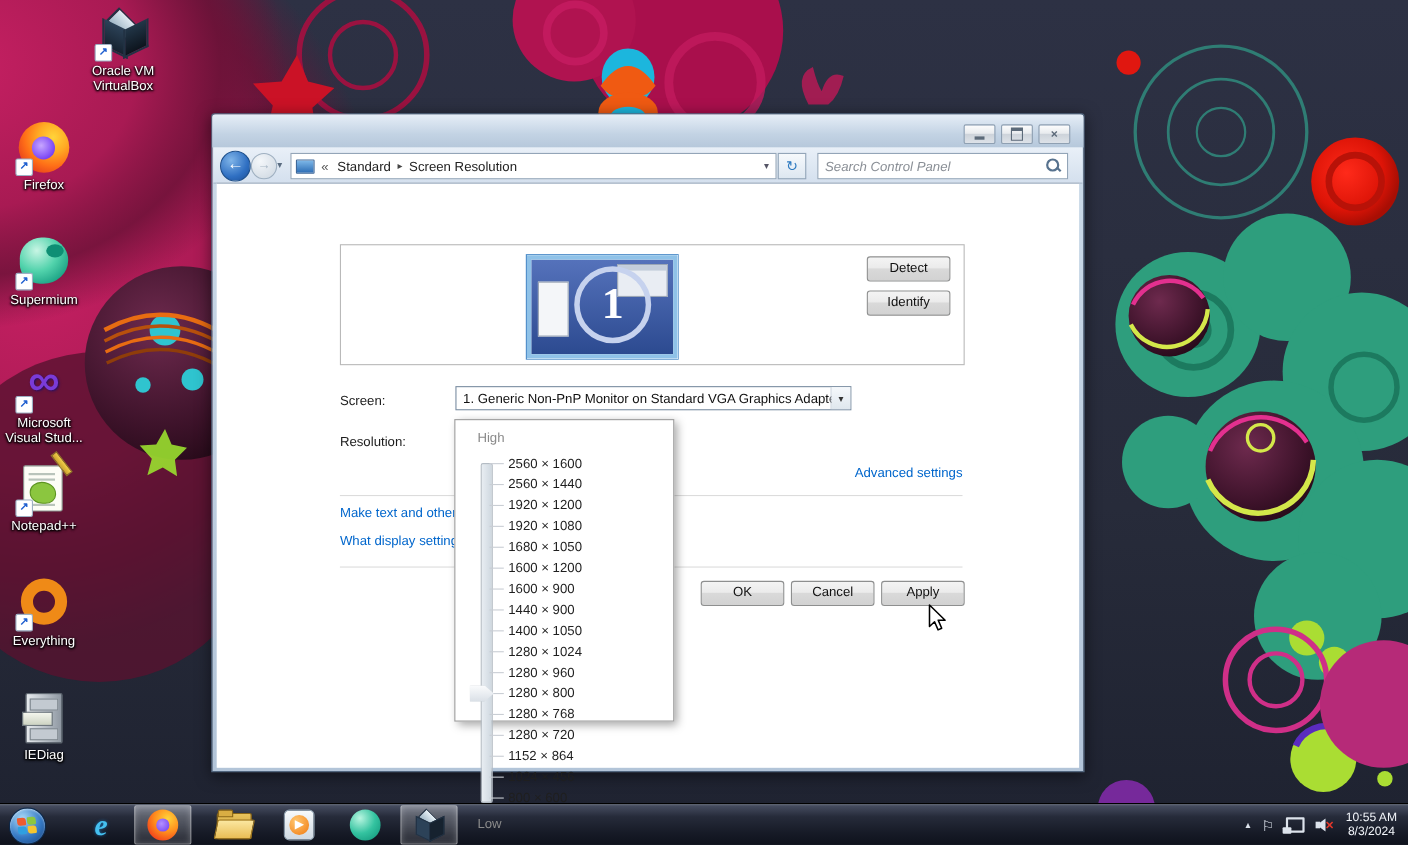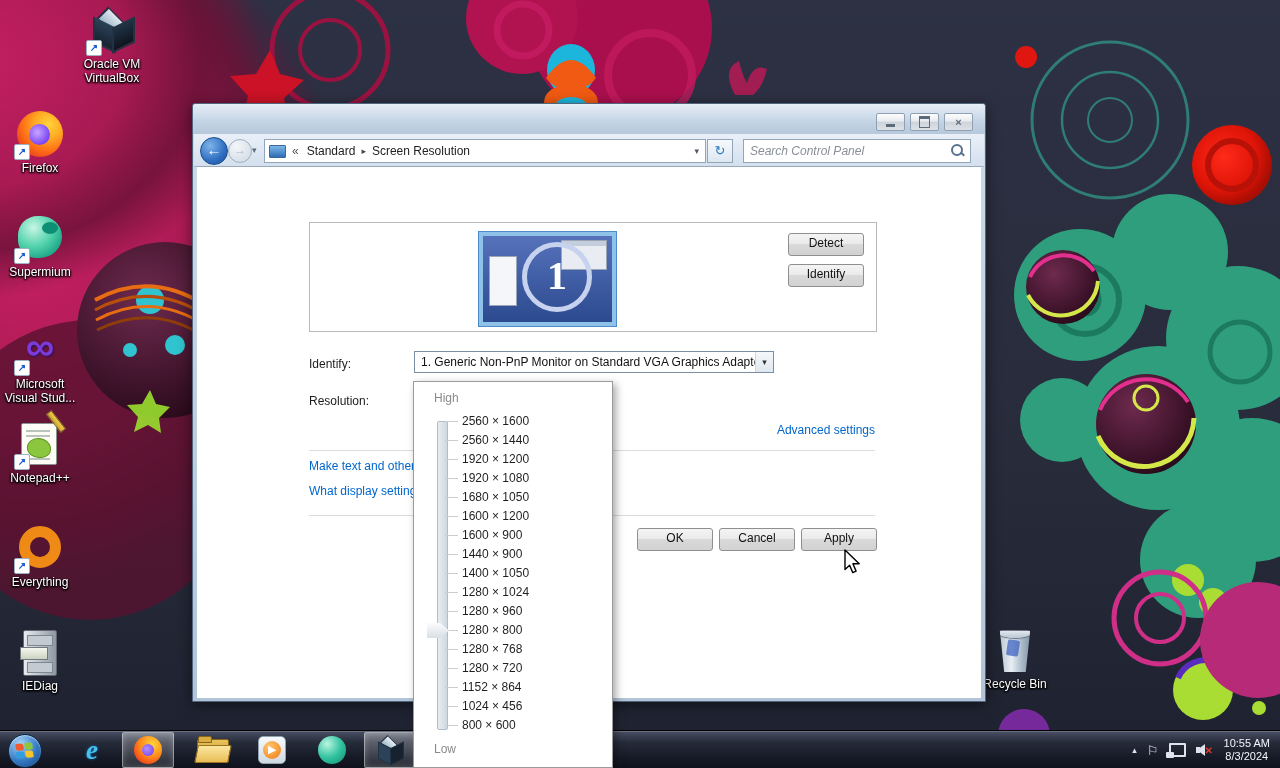--- a/index.html
+++ b/index.html
@@ -110,21 +110,21 @@
     border:1px solid #8e8f8f;border-radius:3px;font-size:12px;color:#111;text-align:center;line-height:19px;cursor:default;}
   .lbl{position:absolute;font-size:12px;color:#1c1c1c;}
   .select{position:absolute;left:217px;top:184px;width:360px;height:22px;background:#fff;border:1px solid #7b8ea2;
     font-size:12px;color:#111;line-height:20px;padding-left:6px;box-sizing:border-box;}
   .select .arrow{position:absolute;right:0;top:0;width:17px;height:100%;border-left:1px solid #cdd6df;
     background:linear-gradient(#f5f8fb,#dfe7ee);text-align:center;font-size:9px;color:#333;line-height:20px;}
   .linkblue{position:absolute;font-size:12px;color:#0066cc;cursor:pointer;white-space:nowrap;}
   .hrline{position:absolute;left:112px;width:566px;height:1px;background:#dcdcdc;}
 
   
-  #respopup{position:absolute;left:413px;top:381px;width:200px;height:387px;background:#fff;z-index:4;
+  #respopup{position:absolute;left:413px;top:381px;width:200px;height:275px;background:#fff;z-index:4;
     border:1px solid #9b9b9b;box-shadow:3px 3px 8px rgba(0,0,0,.35);box-sizing:border-box;}
   .hl-label{position:absolute;left:20px;font-size:12px;color:#8a8a8a;}
   .track{position:absolute;left:23px;top:39px;width:9px;height:307px;border:1px solid #b4bcc4;
     background:linear-gradient(90deg,#e8edf2,#cfd8e0);border-radius:2px;}
   .res-rows{position:absolute;left:0;top:30px;width:198px;}
   .res-row{position:relative;height:19px;font-size:12px;color:#1f1f1f;line-height:19px;}
   .res-row .tick{position:absolute;left:31px;top:9px;width:13px;height:1px;background:#c9ced4;}
   .res-row .res-label{position:absolute;left:48px;}
   .thumb{position:absolute;left:13px;top:241px;width:22px;height:15px;
     background:linear-gradient(#fbfcfd,#d9dfe6);clip-path:polygon(0 0,60% 0,100% 50%,60% 100%,0 100%);
@@ -330,26 +330,20 @@
   <div class="dicon" style="left:0;top:628px">
     <div class="icwrap">
         <div class="ic-cab">
       <span class="dr0"></span>
           <span class="dr1"></span>
           <span class="dr2"></span>
         </div>
       </div>
     <div class="dlabel">IEDiag</div>
   </div>
-  <div class="dicon" style="left:975px;top:626px">
-    <div class="icwrap">
-        <div class="ic-bin"></div>
-      </div>
-    <div class="dlabel">Recycle Bin</div>
-  </div>
 
   <div id="win">
     <div class="titlebar">
       <div class="winctl">
         <div class="wbtn">
             <span class="g-min"></span>
           </div>
         <div class="wbtn">
             <span class="g-max"></span>
           </div>
@@ -379,21 +373,21 @@
     <div class="client">
       <div class="previewbox"></div>
       <div class="monprev">
         <div class="mini-a"></div>
         <div class="mini-b"></div>
         <div class="circ">1</div>
       </div>
       <div class="btn7" style="left:591px;top:66px">Detect</div>
       <div class="btn7" style="left:591px;top:97px">Identify</div>
 
-      <div class="lbl" style="left:112px;top:190px">Identify:</div>
+      <div class="lbl" style="left:112px;top:190px">Screen:</div>
       <div class="select">
         <span>1. Generic Non-PnP Monitor on Standard VGA Graphics Adapter</span>
         <span class="arrow">▾</span>
       </div>
       <div class="lbl" style="left:112px;top:227px">Resolution:</div>
       <div class="linkblue" style="left:484px;top:256px;width:194px;text-align:right">Advanced settings</div>
       <div class="hrline" style="top:283px"></div>
       <div class="linkblue" style="left:112px;top:292px">Make text and other</div>
       <div class="linkblue" style="left:112px;top:317px">What display setting</div>
       <div class="hrline" style="top:348px"></div>

